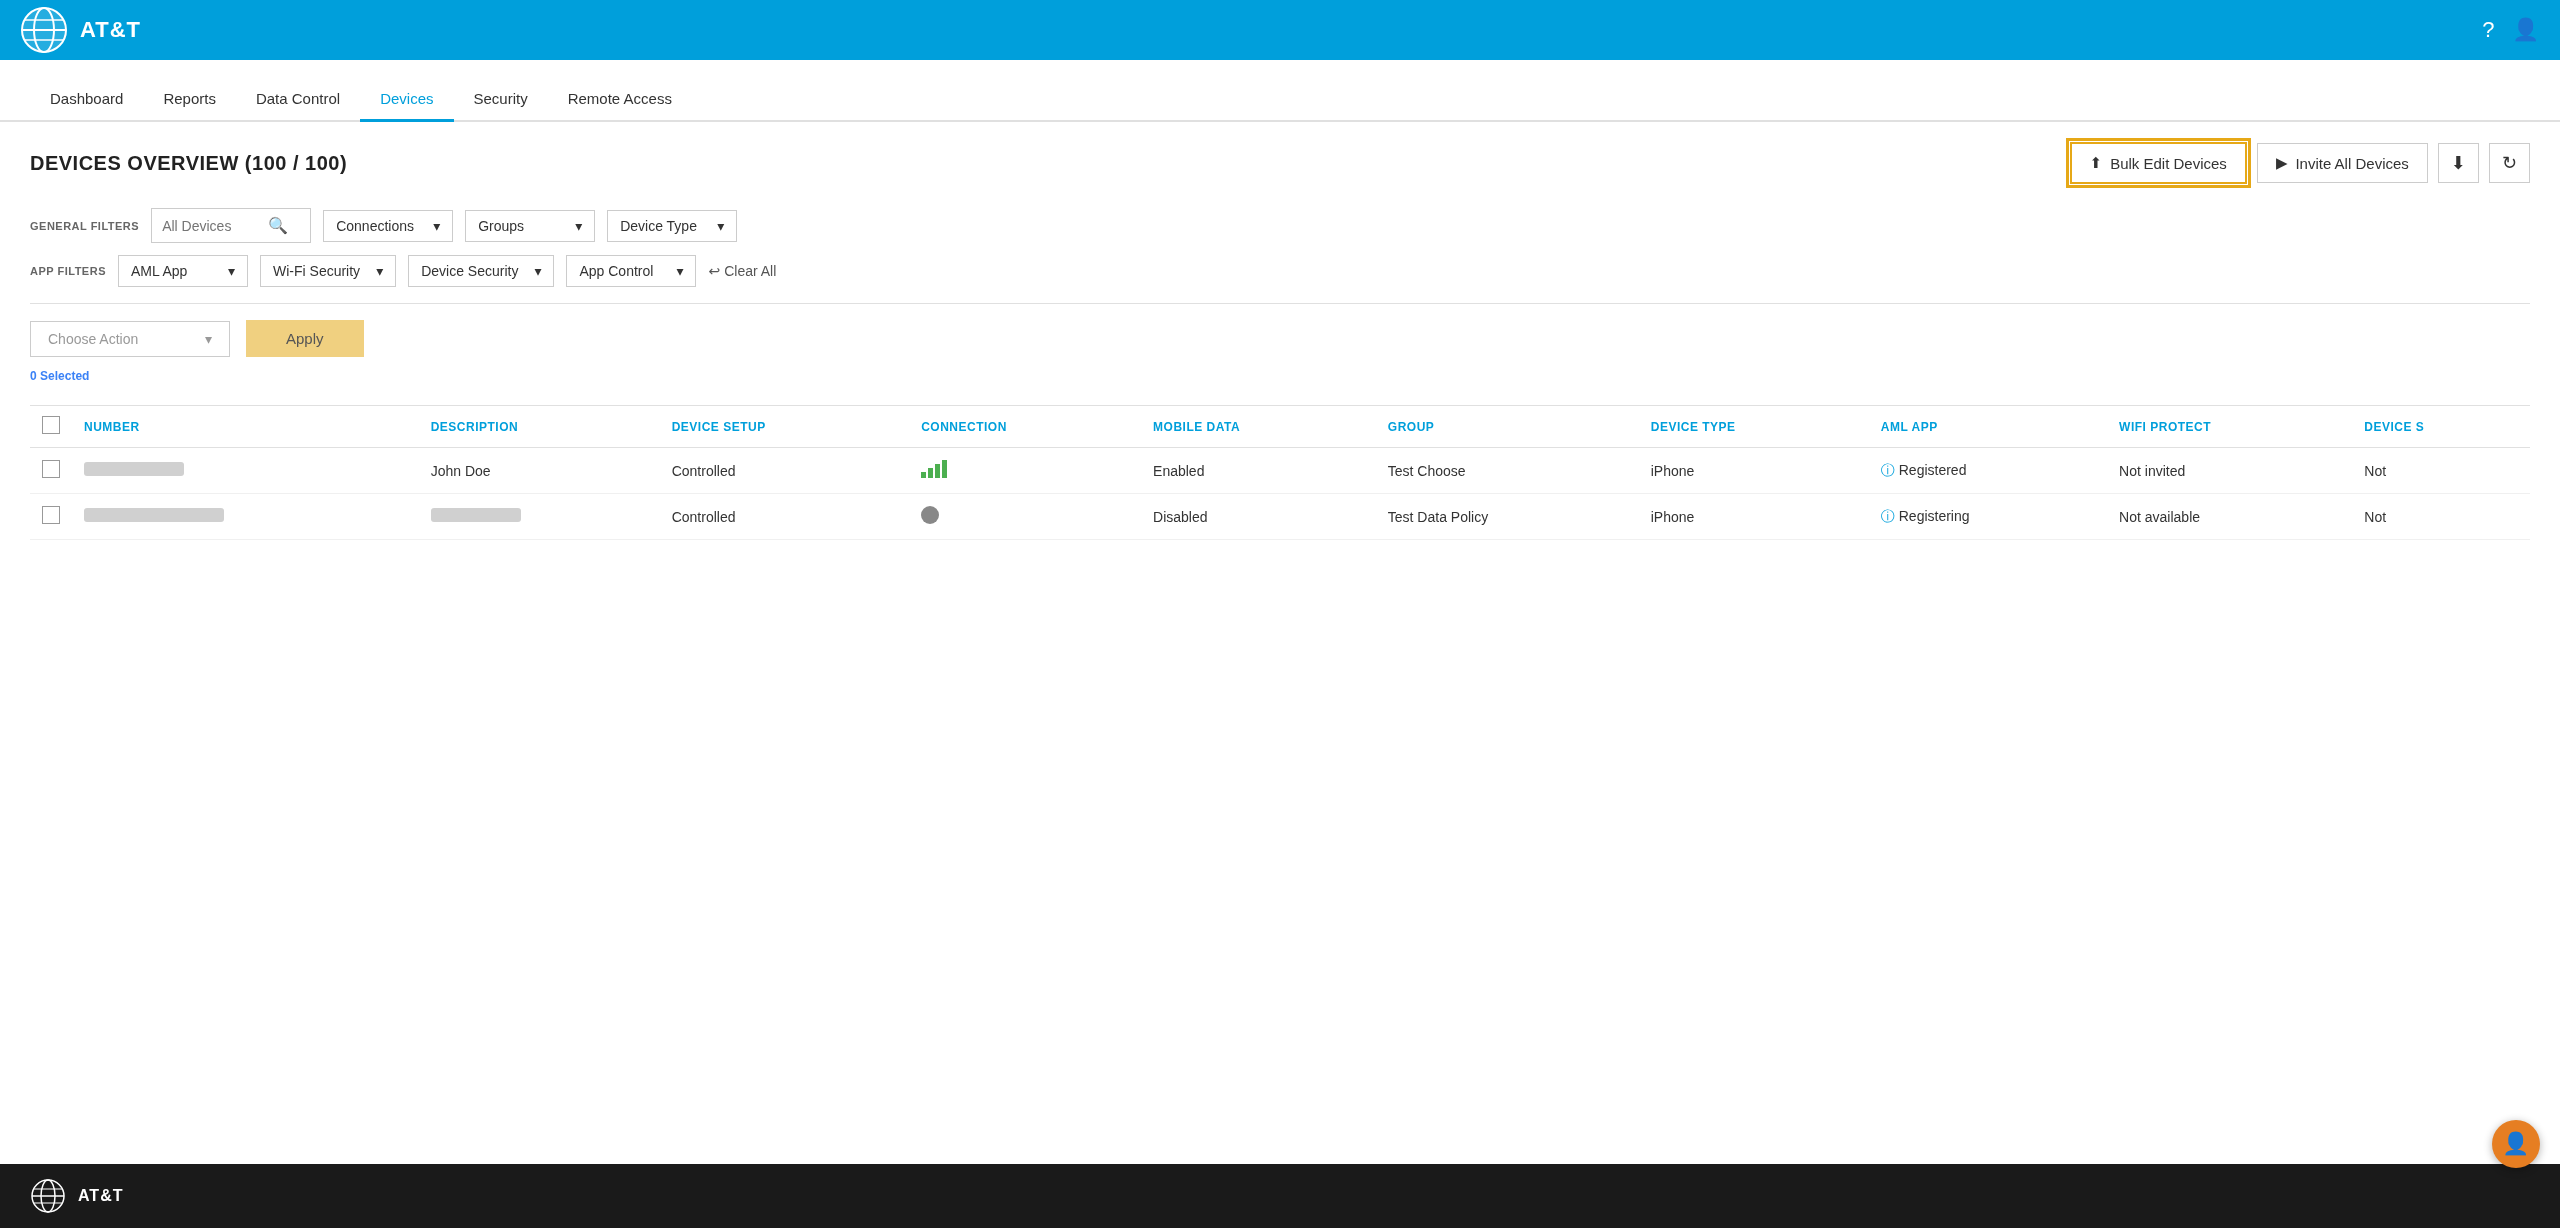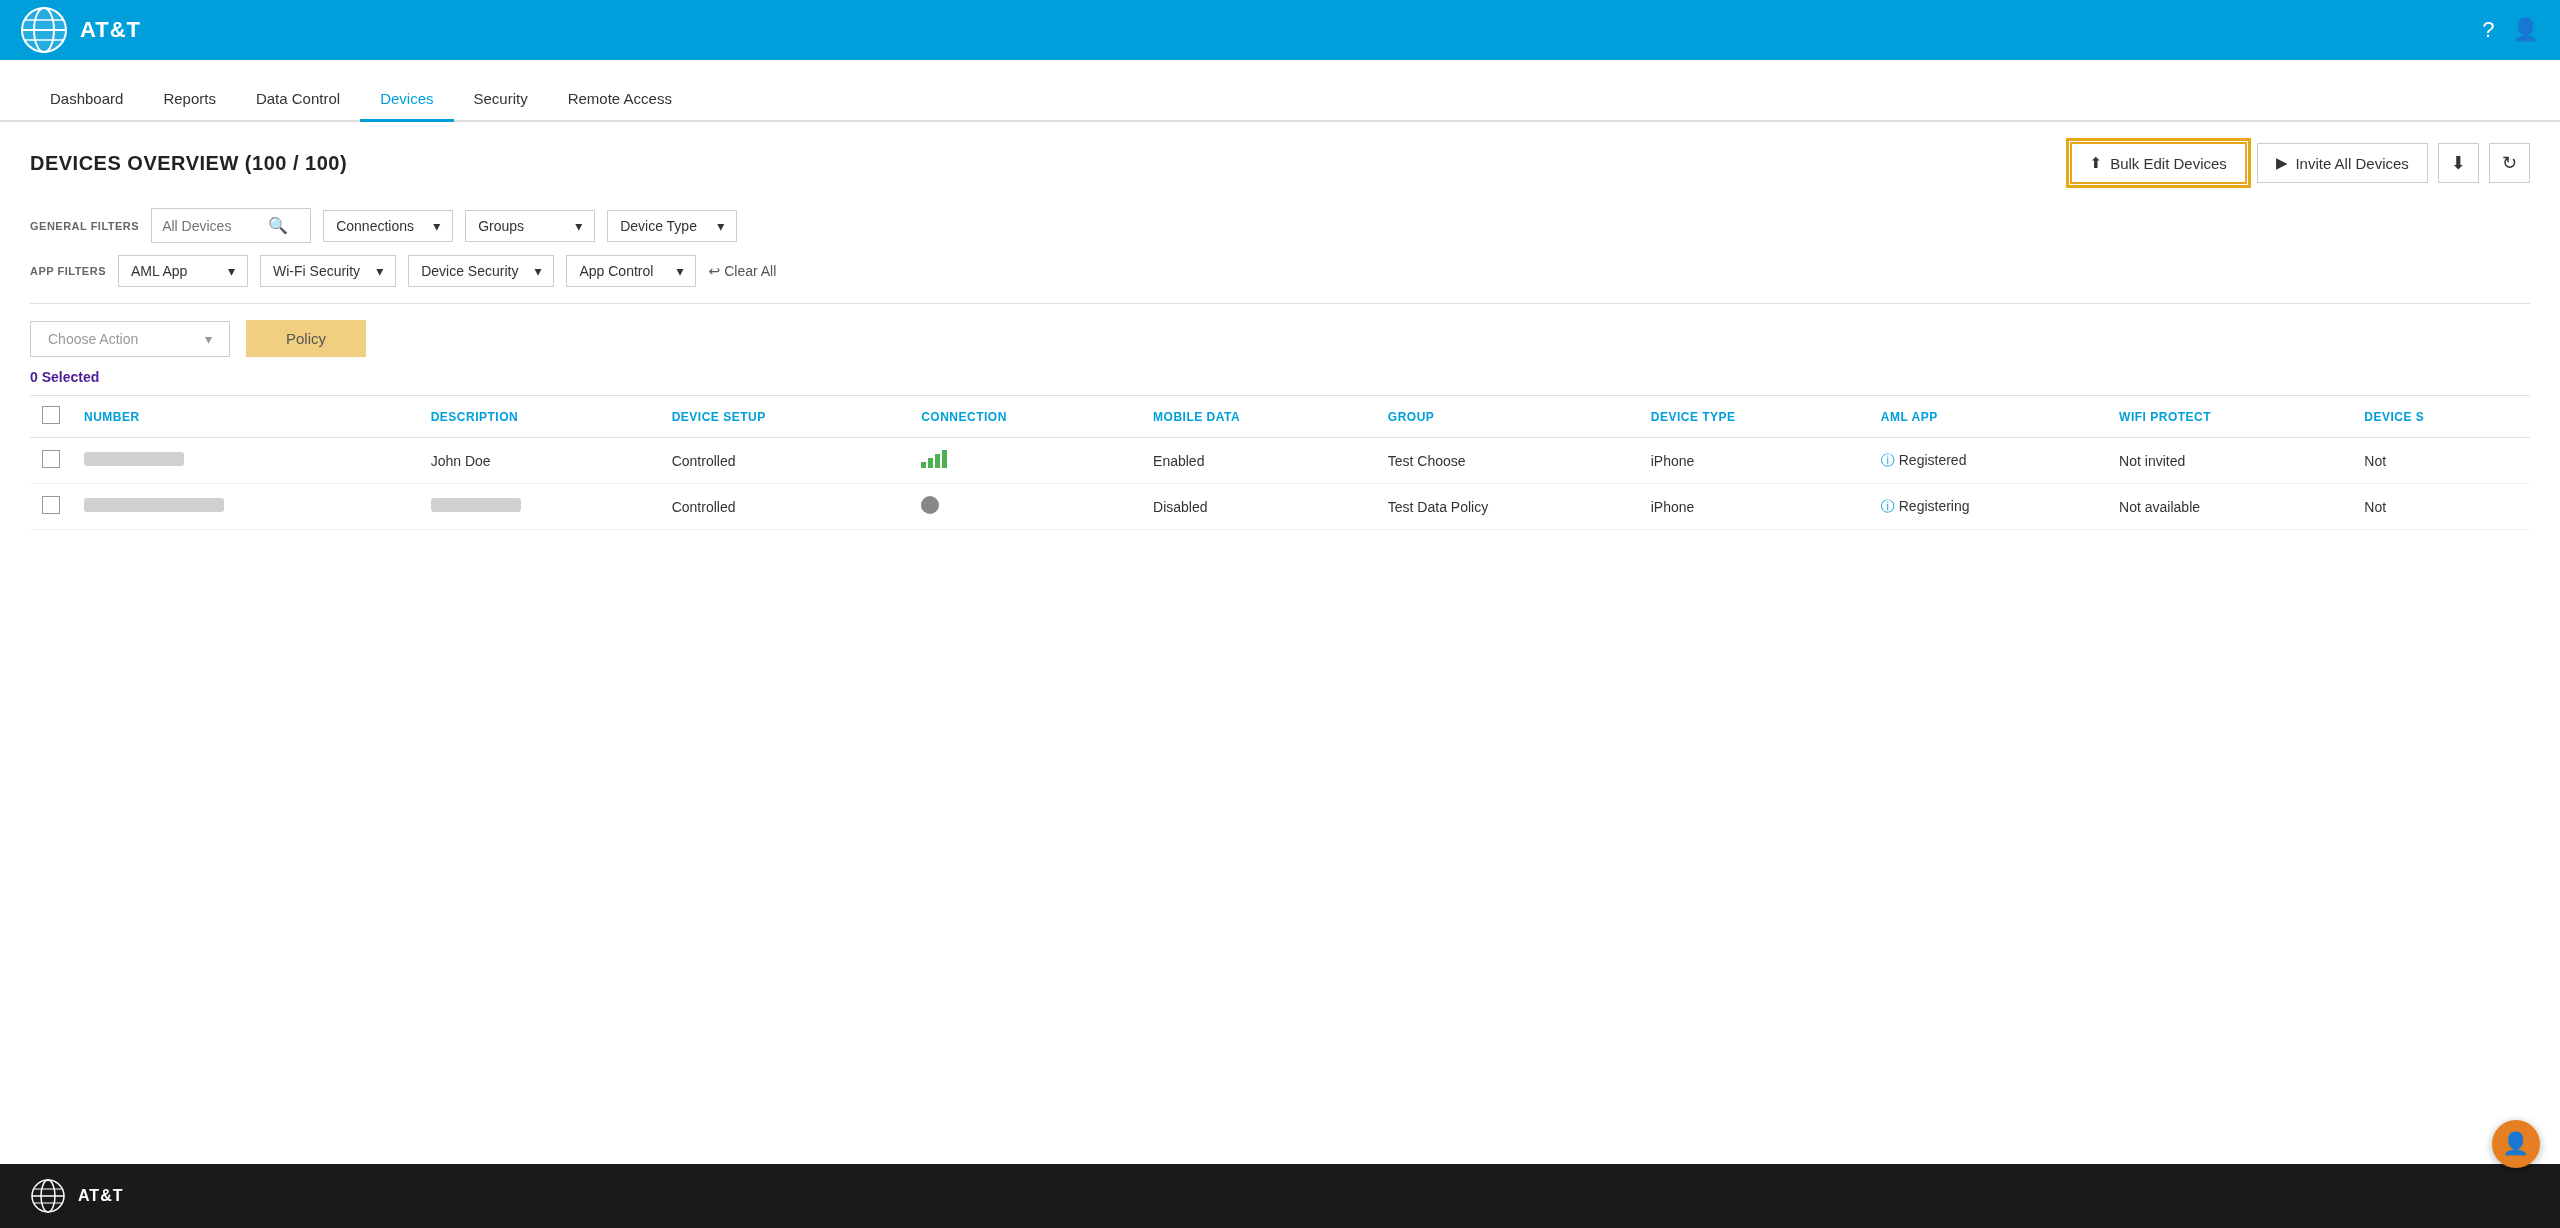--- a/index.html
+++ b/index.html
@@ -216,23 +216,23 @@
       background: #f0d080;
       border: none;
       font-size: 15px;
       color: #555;
       cursor: pointer;
       font-weight: 500;
     }
 
     
     .selected-count {
-      font-size: 14px;
-      color: #4c1d95;
-      margin-bottom: 10px;
+      font-size: 12px;
+      color: #3b82f6;
+      margin-bottom: 22px;
     }
     .selected-count span {
       font-weight: bold;
     }
 
     
     .devices-table {
       width: 100%;
       border-collapse: collapse;
       font-size: 14px;
@@ -436,21 +436,21 @@
     </div>
   </div>
 
   <hr class="divider">
 
   <div class="action-row">
     <div class="action-select">
       <span>Choose Action</span>
       <span>▾</span>
     </div>
-    <button class="btn-apply">Policy</button>
+    <button class="btn-apply">Apply</button>
   </div>
 
   <div class="selected-count">
     <span>0</span>
     <span>Selected</span>
   </div>
 
   <table class="devices-table">
     <thead>
       <tr>

